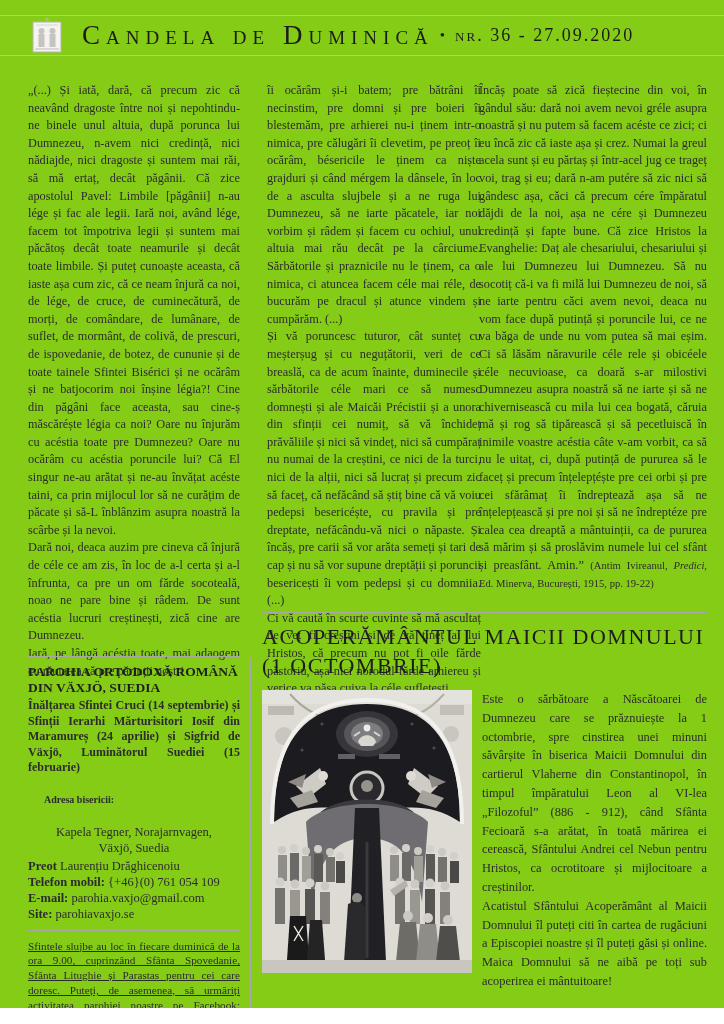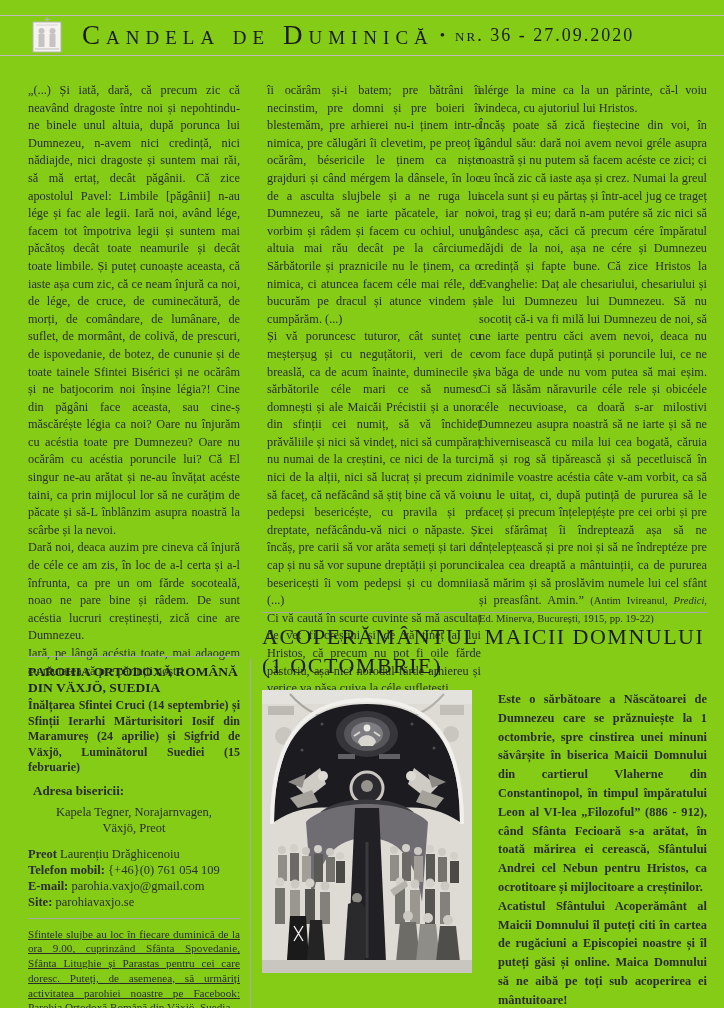--- a/index.html
+++ b/index.html
@@ -19,30 +19,30 @@
   .col2{left:267px;width:214px;}
   .col3{left:479px;width:228px;}
   .cite{font-size:10.6px;}
   .cite i{}
   .vrule{position:absolute;left:250px;top:658px;width:1px;height:360px;background:#a8a8a8;}
   .rule-flow{height:1px;background:#a8a8a8;margin:0;}
   .parish{position:absolute;left:28px;top:656px;width:212px;color:#2c2c2c;}
   .parish-title{font-weight:bold;font-size:13.5px;line-height:16px;margin:7px 0 2px 0;color:#1f1f1f;}
   .feasts{font-weight:bold;font-size:12px;line-height:15.5px;margin:0 0 7px 0;text-align:justify;}
   .lbl{font-weight:bold;}
-  .addr-label{font-size:13px;line-height:16px;margin:5px;font-family:Liberation Serif, serif;}
+  .addr-label{font-size:10px;line-height:16px;margin:16px;font-family:Liberation Serif, serif;}
   .addr-line{font-size:12.5px;line-height:16px;margin:0;text-align:center;}
-  .contact{margin-top:10px;}
+  .contact{margin-top:2px;}
   .contact p{font-size:12.5px;line-height:16px;margin:0;}
   .parish .rule-flow{margin:8px 0;}
   .schedule{font-size:11.2px;line-height:14.8px;margin:0 0 8px 0;text-align:justify;text-decoration:underline;}
   .feast{position:absolute;left:262px;top:612px;width:445px;color:#2c2c2c;}
   .feast-title{font-weight:normal;font-size:22px;line-height:29px;letter-spacing:1.5px;
                margin:9px 0 10px 0;color:#1d1d1d;}
-  .feast-body{display:flex;gap:26px;font-weight:bold;}
+  .feast-body{display:flex;gap:10px;}
   .pokrov{flex:0 0 auto;}
   .feast-text{width:227px;text-align:justify;font-size:12.4px;line-height:18.8px;}
   .feast-text p{margin:0;}
 </style>
 </head>
 <body>
 
 <div class="page">
 
   <div class="rule hr-top"></div>
@@ -71,34 +71,33 @@
     <p>Iară, pe lângă acéstia toate, mai adaogem cu răutatea că pre părinții noștri</p>
   </div>
 
   <div class="jcol col2">
     <p>îi ocărâm și-i batem; pre bătrâni îi necinstim, pre domni și pre boieri îi blestemăm, pre arhierei nu-i ținem intr-o nimica, pre călugări îi clevetim, pe preoț îi ocărâm, bésericile le ținem ca niște grajduri și când mérgem la dânsele, în loc de a asculta slujbele și a ne ruga lui Dumnezeu, să ne iarte păcatele, iar noi vorbim și râdem și facem cu ochiul, unul altuia mai rău decât pe la cârciume. Sărbătorile și praznicile nu le ținem, ca o nimica, ci atuncea facem céle mai réle, de bucurăm pe dracul și atunce vindem și cumpărăm. (...)</p>
     <p>Și vă poruncesc tuturor, cât sunteț cu meșterșug și cu neguțătorii, veri de ce breaslă, ca de acum înainte, duminecile și sărbătorile céle mari ce să numesc domnești și ale Maicăi Précistii și a unora din sfinții cei numiț, să vă închideț prăvăliile și nici să vindeț, nici să cumpăraț nu numai de la creștini, ce nici de la turci, nici de la alții, nici să lucraț și precum zic să faceț, că nefăcând să știț bine că vă voiu pedepsi besericéște, cu pravila și pre dreptate, nefăcându-vă nici o năpaste. Și încăș, pre carii să vor arăta semeți și tari de cap și nu să vor supune dreptății și poruncii besericești îi vom pedepsi și cu domniia. (...)</p>
     <p>Ci vă caută în scurte cuvinte să mă ascultaț de veț fi creștini și de vă țineț ai lui Hristos, că precum nu pot fi oile fărde păstoriu, așa nici norodul fărde arhiereu și verice va păsa cuiva la céle sufletești,</p>
   </div>
 
   <div class="jcol col3">
-    <p>alérge la mine ca la un părinte, că-l voiu vindeca, cu ajutoriul lui Hristos.</p>
     <p><span>Încăș poate să zică fieștecine din voi, în gândul său: dară noi avem nevoi gréle asupra noastră și nu putem să facem acéste ce zici; ci eu încă zic că iaste așa și crez. Numai la greul acela sunt și eu părtaș și într-acel jug ce trageț voi, trag și eu; dară n-am putére să zic nici să gândesc așa, căci că precum cére împăratul dăjdi de la noi, așa ne cére și Dumnezeu credință și fapte bune. Că zice Hristos la Evanghelie: Daț ale chesariului, chesariului și ale lui Dumnezeu lui Dumnezeu. Să nu socotiț că-i va fi milă lui Dumnezeu de noi, să ne iarte pentru căci avem nevoi, deaca nu vom face după putință și poruncile lui, ce ne va băga de unde nu vom putea să mai eșim. Ci să lăsăm năravurile céle rele și obicéele céle necuvioase, ca doară s-ar milostivi Dumnezeu asupra noastră să ne iarte și să ne chivernisească cu mila lui cea bogată, căruia mă și rog să tipărească și să pecetluiscă în inimile voastre acéstia câte v-am vorbit, ca să nu le uitaț, ci, după putință de pururea să le faceț și precum înțelepțéște pre cei orbi și pre cei sfărâmaț îi îndreptează așa să ne înțelepțească și pre noi și să ne îndreptéze pre calea cea dreaptă a mântuinții, ca de pururea să mărim și să proslăvim numele lui cel sfânt și preasfânt. Amin.”</span> <span class="cite"><span>(Antim Ivireanul, </span><i>Predici</i><span>, Ed. Minerva, București, 1915, pp. 19-22)</span></span></p>
   </div>
 
   <div class="parish">
     <div class="rule-flow" style="margin:0;"></div>
     <div class="parish-title">
       <span>PAROHIA ORTODOXĂ ROMÂNĂ</span><br>
       <span>DIN VÄXJÖ, SUEDIA</span>
     </div>
     <p class="feasts">Înălțarea Sfintei Cruci (14 septembrie) și Sfinții Ierarhi Mărturisitori Iosif din Maramureș (24 aprilie) și Sigfrid de Växjö, Luminătorul Suediei (15 februarie)</p>
     <p class="addr-label lbl">Adresa bisericii:</p>
     <p class="addr-line">Kapela Tegner, Norajarnvagen,</p>
-    <p class="addr-line">Växjö, Preot</p>
+    <p class="addr-line">Växjö, Suedia</p>
     <div class="contact">
       <p><span class="lbl">Preot</span> <span>Laurențiu Drăghicenoiu</span></p>
       <p><span class="lbl">Telefon mobil:</span> <span>{+46}(0) 761 054 109</span></p>
       <p><span class="lbl">E-mail:</span> <span>parohia.vaxjo@gmail.com</span></p>
       <p><span class="lbl">Site:</span> <span>parohiavaxjo.se</span></p>
     </div>
     <div class="rule-flow"></div>
     <p class="schedule">Sfintele slujbe au loc în fiecare duminică de la ora 9.00, cuprinzând Sfânta Spovedanie, Sfânta Litughie și Parastas pentru cei care doresc. Puteți, de asemenea, să urmăriți activitatea parohiei noastre pe Facebook: Parohia Ortodoxă Română din Växjö, Suedia.</p>
     <div class="rule-flow"></div>
   </div>

